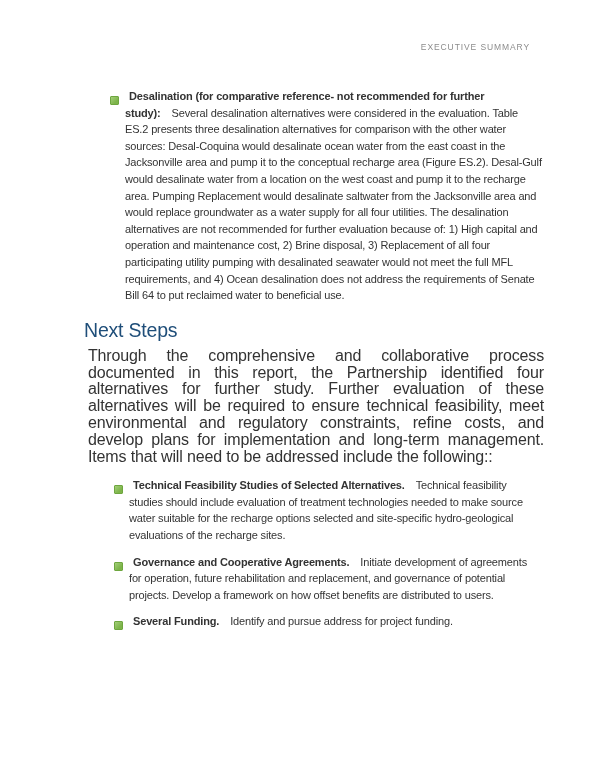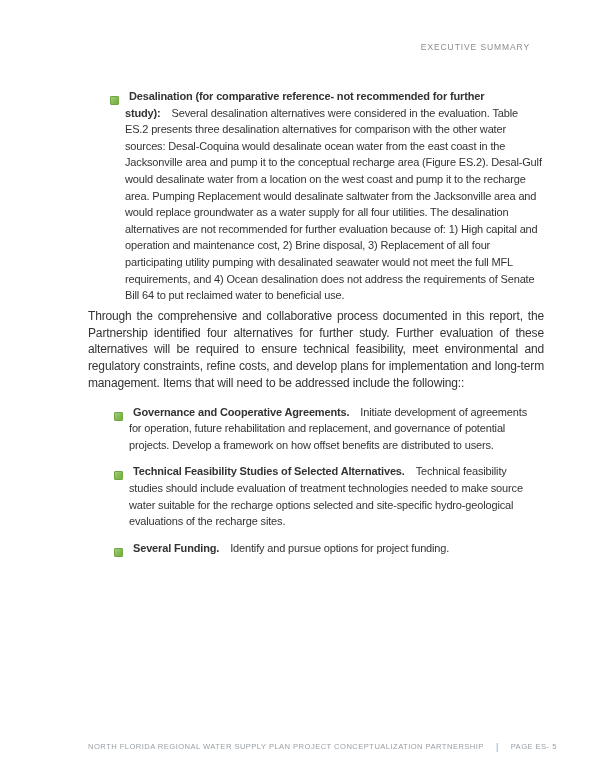--- a/index.html
+++ b/index.html
@@ -43,21 +43,21 @@
   .lead { font-weight:bold; }
   .lead::after { content:" "; white-space:pre; }
   h1.section-heading {
     margin:15px 0 6px 0;
     font-size:19.5px; font-weight:normal;
     color:#1f4e79;
     line-height:23px;
     letter-spacing:-0.2px;
   }
   p.intro {
-    font-size:12px; letter-spacing:-0.15px;
+    font-size:16px; letter-spacing:-0.15px;
     line-height:16.8px;
     text-align:justify;
     color:#333333;
     margin-bottom:12px;
   }
   ul.next-steps-list { list-style:none; }
   ul.next-steps-list li { margin-bottom:10px; }
   
   .doc-footer {
     position:absolute; top:726px; left:68px; right:68px;
@@ -80,37 +80,35 @@
 
   <div class="doc-header">EXECUTIVE SUMMARY</div>
 
   <div class="content">
 
     <div class="bullet-item">
       <span class="bullet-square"></span>
       <span class="lead">Desalination (for comparative reference- not recommended for further study):</span><span>Several desalination alternatives were considered in the evaluation. Table ES.2 presents three desalination alternatives for comparison with the other water sources: Desal-Coquina would desalinate ocean water from the east coast in the Jacksonville area and pump it to the conceptual recharge area (Figure ES.2). Desal-Gulf would desalinate water from a location on the west coast and pump it to the recharge area. Pumping Replacement would desalinate saltwater from the Jacksonville area and would replace groundwater as a water supply for all four utilities. The desalination alternatives are not recommended for further evaluation because of: 1) High capital and operation and maintenance cost, 2) Brine disposal, 3) Replacement of all four participating utility pumping with desalinated seawater would not meet the full MFL requirements, and 4) Ocean desalination does not address the requirements of Senate Bill 64 to put reclaimed water to beneficial use.</span>
     </div>
 
+    <h1 class="section-heading">Next Steps</h1>
 
     <p class="intro">Through the comprehensive and collaborative process documented in this report, the Partnership identified four alternatives for further study. Further evaluation of these alternatives will be required to ensure technical feasibility, meet environmental and regulatory constraints, refine costs, and develop plans for implementation and long-term management. Items that will need to be addressed include the following::</p>
 
     <ul class="next-steps-list">
       <li class="bullet-item">
         <span class="bullet-square"></span>
+        <span class="lead">Technical Feasibility Studies of Selected Alternatives.</span><span>Technical feasibility studies should include evaluation of treatment technologies needed to make source water suitable for the recharge options selected and site-specific hydro-geological evaluations of the recharge sites.</span>
+      </li>
+      <li class="bullet-item">
+        <span class="bullet-square"></span>
         <span class="lead">Governance and Cooperative Agreements.</span><span>Initiate development of agreements for operation, future rehabilitation and replacement, and governance of potential projects. Develop a framework on how offset benefits are distributed to users.</span>
       </li>
       <li class="bullet-item">
         <span class="bullet-square"></span>
-        <span class="lead">Technical Feasibility Studies of Selected Alternatives.</span><span>Technical feasibility studies should include evaluation of treatment technologies needed to make source water suitable for the recharge options selected and site-specific hydro-geological evaluations of the recharge sites.</span>
-      </li>
-      <li class="bullet-item">
-        <span class="bullet-square"></span>
-        <span class="lead">Several Funding.</span><span>Identify and pursue options for project funding.</span>
+        <span class="lead">Several Funding.</span><span>Identify and pursue address for project funding.</span>
       </li>
     </ul>
 
   </div>
 
-  <div class="doc-footer">
-    <span>NORTH FLORIDA REGIONAL WATER SUPPLY PLAN PROJECT CONCEPTUALIZATION PARTNERSHIP</span><span class="footer-sep">|</span><span>PAGE ES- 5</span>
-  </div>
 
 </div>
 
 </body></html>

